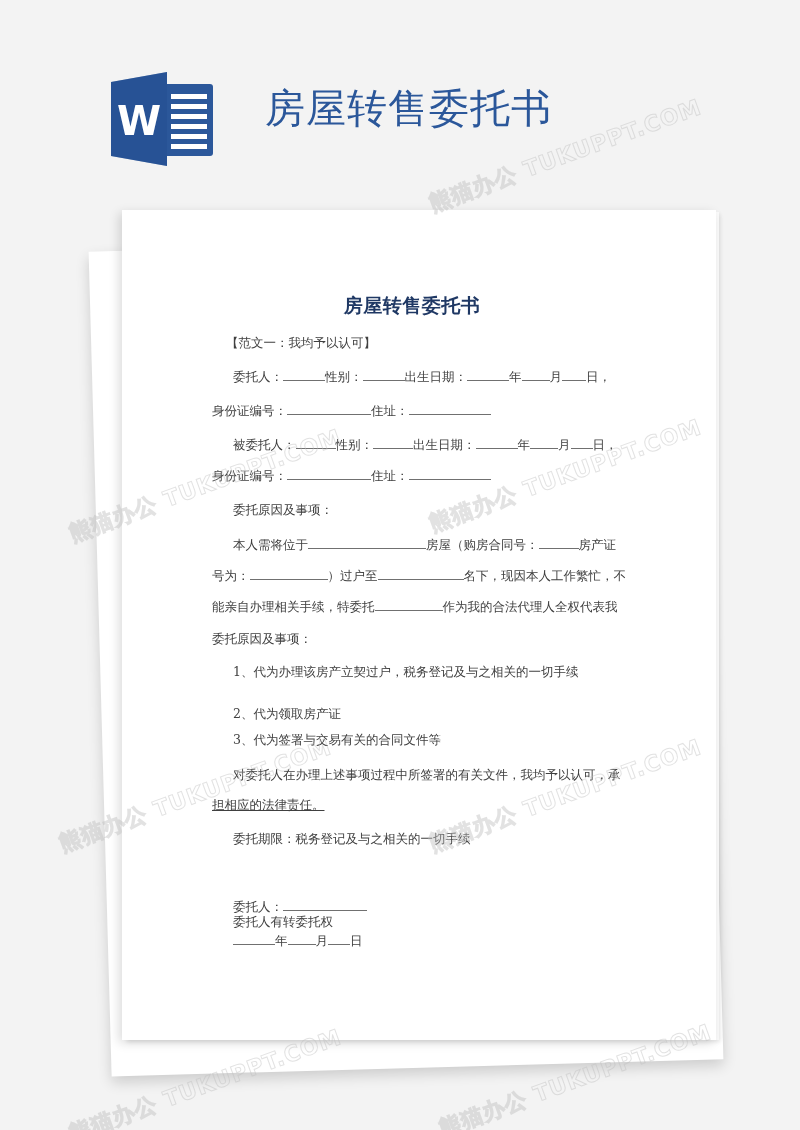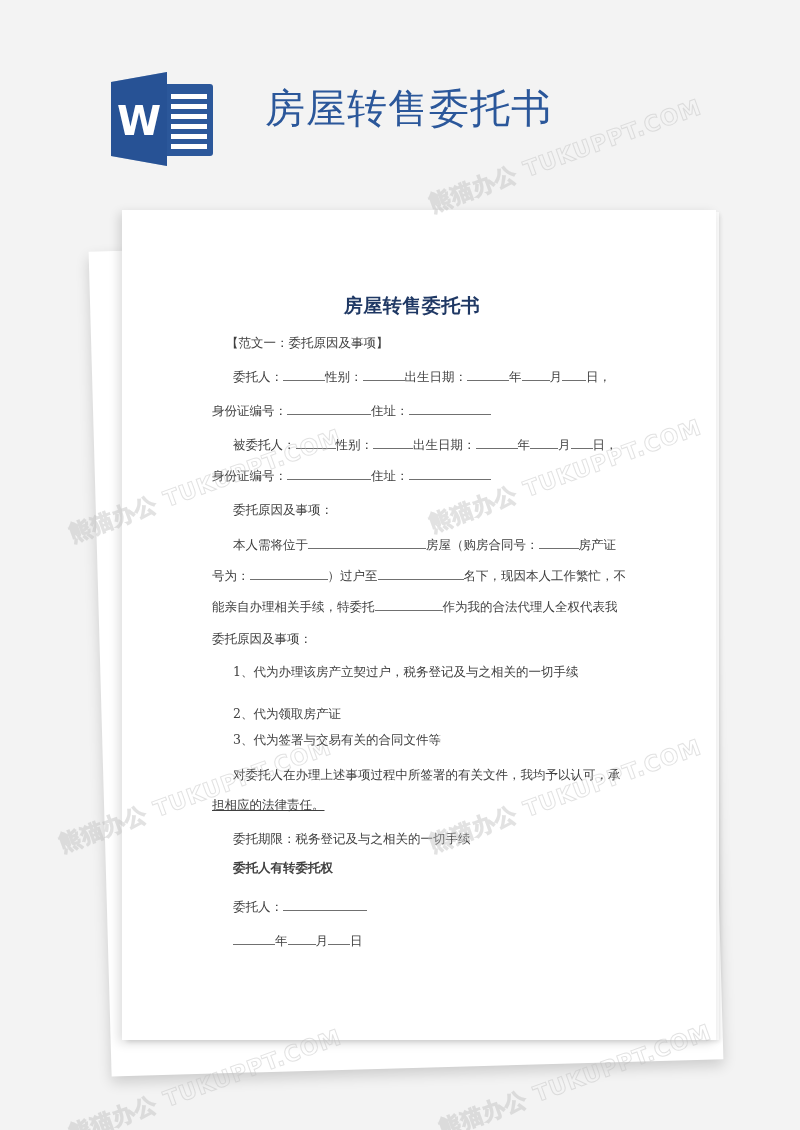--- a/index.html
+++ b/index.html
@@ -74,21 +74,21 @@
     </svg>
   </div>
   <div class="header-title">房屋转售委托书</div>
 
   <div class="sheet-back"></div>
   <div class="sheet-mid"></div>
   <div class="sheet-front"></div>
 
   <div class="doc-title">房屋转售委托书</div>
 
-  <div class="line" style="left:226px; top:335px;">【范文一：委托原因及事项】</div>
+  <div class="line" style="left:226px; top:335px;">【范文一：我均予以认可】</div>
 
   <div class="line" style="left:233px; top:369px;">
     <span>委托人：</span><span class="u" style="width:42px"></span><span>性别：</span><span class="u" style="width:42px"></span><span>出生日期：</span><span class="u" style="width:42px"></span><span>年</span><span class="u" style="width:28px"></span><span>月</span><span class="u" style="width:24px"></span><span>日，</span>
   </div>
 
   <div class="line" style="left:212px; top:403px;">
     <span>身份证编号：</span><span class="u" style="width:84px"></span><span>住址：</span><span class="u" style="width:82px"></span>
   </div>
 
   <div class="line" style="left:233px; top:437px;">
@@ -113,21 +113,21 @@
   <div class="line" style="left:212px; top:631px;">委托原因及事项：</div>
 
   <div class="line" style="left:233px; top:664px;">1、代为办理该房产立契过户，税务登记及与之相关的一切手续</div>
   <div class="line" style="left:233px; top:698px;margin-top:8px;">2、代为领取房产证</div>
   <div class="line" style="left:233px; top:732px;">3、代为签署与交易有关的合同文件等</div>
 
   <div class="line" style="left:233px; top:767px;">对委托人在办理上述事项过程中所签署的有关文件，我均予以认可，承</div>
   <div class="line" style="left:212px; top:797px;text-decoration:underline;">担相应的法律责任。</div>
 
   <div class="line" style="left:233px; top:831px;">委托期限：税务登记及与之相关的一切手续</div>
-  <div class="line" style="left:233px; top:860px;font-weight:bold;">委托人有转委托权</div>
+  <div class="line" style="left:233px; top:914px;">委托人有转委托权</div>
 
   <div class="line" style="left:233px; top:899px;">
     <span>委托人：</span><span class="u" style="width:84px"></span>
   </div>
   <div class="line" style="left:233px; top:933px;">
     <span class="u" style="width:42px"></span><span>年</span><span class="u" style="width:28px"></span><span>月</span><span class="u" style="width:22px"></span><span>日</span>
   </div>
 
   <div class="wm" style="left:430px; top:190px;">熊猫办公 TUKUPPT.COM</div>
   <div class="wm" style="left:70px; top:520px;">熊猫办公 TUKUPPT.COM</div>

